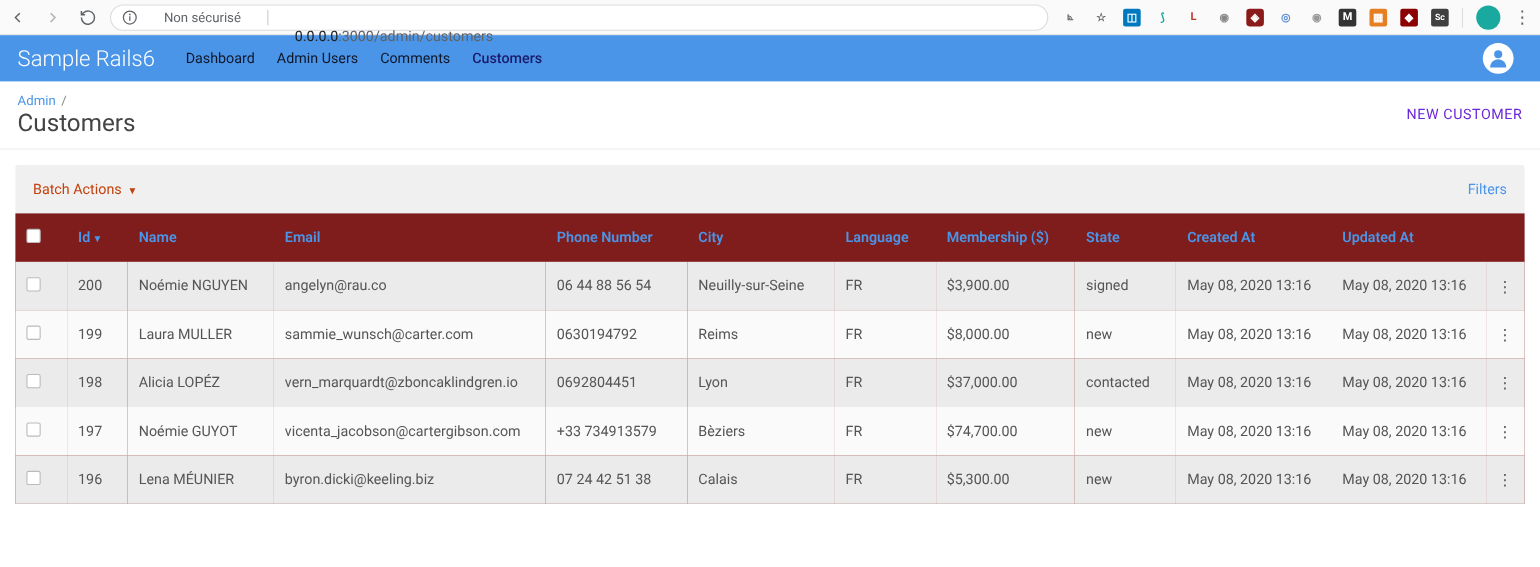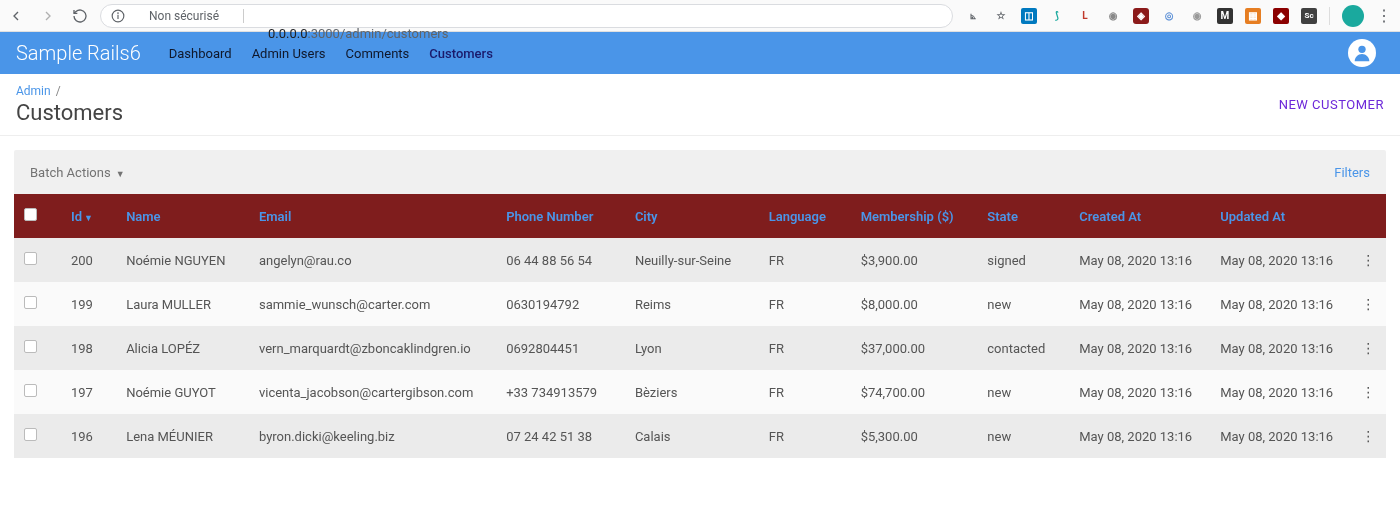--- a/index.html
+++ b/index.html
@@ -36,21 +36,21 @@
     .breadcrumb a { color: #4a95e8; text-decoration: none; cursor: pointer; }
     .breadcrumb .sep { color: #888; margin-left: 2px; }
     .page-title { font-size: 22px; color: #444; font-weight: 400; }
     .title-spacer { flex: 1; }
     .new-btn { color: #6d28d9; font-size: 13px; letter-spacing: 0.5px; text-transform: uppercase; cursor: pointer; text-align: right; }
 
     
     .content-wrap { padding: 14px; }
     .panel { background: #f0f0f0; border-radius: 2px; }
     .panel-toolbar { height: 44px; display: flex; align-items: center; padding: 0 16px; font-size: 13px; }
-    .batch-actions { color: #737373; cursor: pointer; }
+    .batch-actions { color: #c2410c; cursor: pointer; }
     .batch-actions .caret { font-size: 9px; margin-left: 2px; }
     .toolbar-spacer { flex: 1; }
     .filters-link { color: #4a95e8; cursor: pointer; }
 
     
     .table { width: 100%; background: #7f1d1d; border-collapse: collapse; }
     .table th, .table td { text-align: left; padding: 0 10px; }
     .table th { height: 44px; color: #4a95e8; font-weight: 600; font-size: 13px; cursor: pointer; }
     .table th .sort-caret { font-size: 9px; color: #4a95e8; margin-left: 2px; }
     .table td { height: 44px; color: #555; font-size: 13px; }

